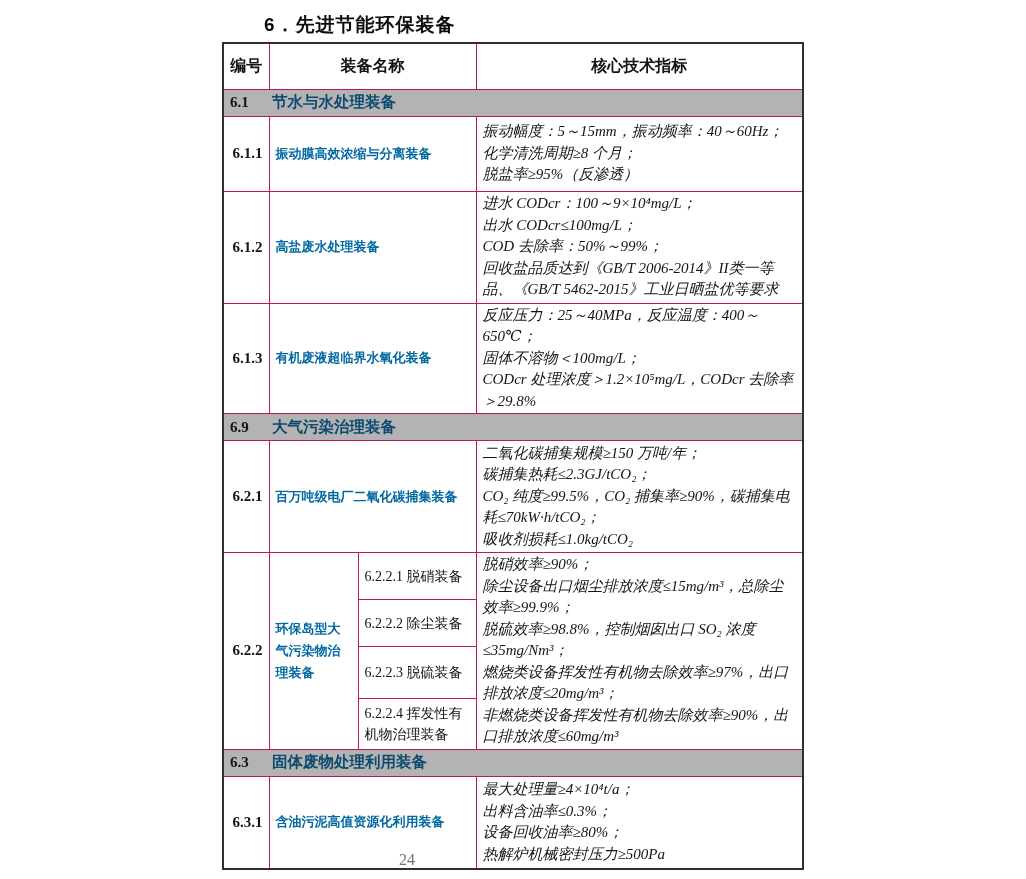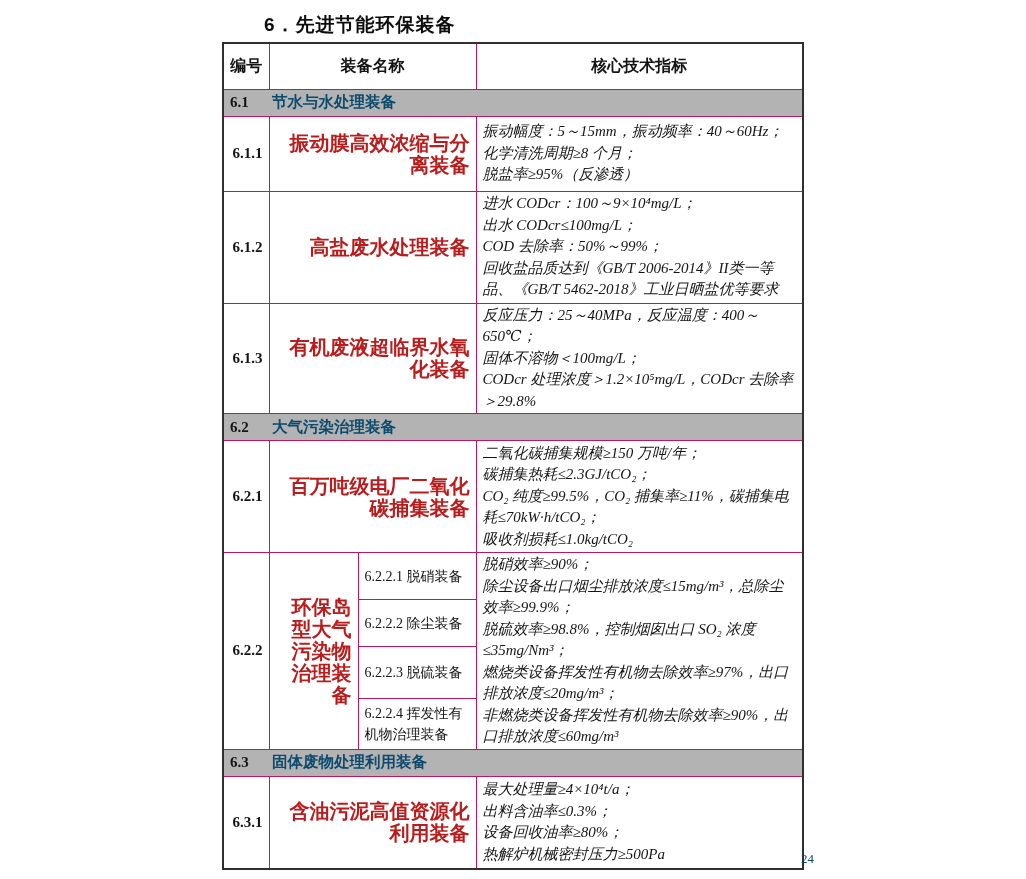--- a/index.html
+++ b/index.html
@@ -85,47 +85,46 @@
   td.num {
     text-align:right;
     font-weight:bold;
     font-size:15px;
     font-family:"Liberation Serif","DejaVu Serif",serif;
     padding:1px 2px;
   }
   td.name {
     font-family:"Liberation Sans","DejaVu Sans",sans-serif;
     font-weight:bold;
-    font-size:20px;
+    font-size:13px;
     line-height:22px;
-    color:#b91c1c;
+    color:#0369a1;
     padding:1px 5px;
-    text-align:right;
   }
   td.sub {
     font-size:14px;
     line-height:21px;
     padding:1px 4px;
   }
   td.ind {
     font-size:15px;
     line-height:21.5px;
     padding:2px 6px;
     vertical-align:middle;
     font-style:italic;
   }
   td.ind .ind-line { display:block; }
   .page-number {
     position:absolute;
     left:0; right:0;
     top:851px;
-    text-align:right;
-    font-size:13px;
-    font-family:"Liberation Serif","DejaVu Serif",serif;
-    color:#0c4a6e;
+    text-align:center;
+    font-size:16px;
+    font-family:"Liberation Serif","DejaVu Serif",serif;
+    color:#737373;
   }
 </style>
 </head>
 <body>
 
 <div class="page">
 
   <div class="doc-title">6．先进节能环保装备</div>
 
   <table class="equip">
@@ -160,48 +159,48 @@
       </td>
     </tr>
 
     <tr class="r612">
       <td class="num">6.1.2</td>
       <td class="name" colspan="2">高盐废水处理装备</td>
       <td class="ind">
         <span class="ind-line">进水 CODcr：100～9×10⁴mg/L；</span>
         <span class="ind-line">出水 CODcr≤100mg/L；</span>
         <span class="ind-line">COD 去除率：50%～99%；</span>
-        <span class="ind-line">回收盐品质达到《GB/T 2006-2014》II类一等品、《GB/T 5462-2018》工业日晒盐优等要求</span>
+        <span class="ind-line">回收盐品质达到《GB/T 2006-2014》II类一等品、《GB/T 5462-2015》工业日晒盐优等要求</span>
       </td>
     </tr>
 
     <tr class="r613">
       <td class="num">6.1.3</td>
       <td class="name" colspan="2">有机废液超临界水氧化装备</td>
       <td class="ind">
         <span class="ind-line">反应压力：25～40MPa，反应温度：400～650℃；</span>
         <span class="ind-line">固体不溶物＜100mg/L；</span>
         <span class="ind-line">CODcr 处理浓度＞1.2×10⁵mg/L，CODcr 去除率＞29.8%</span>
       </td>
     </tr>
 
     <tr class="h-sec">
       <td class="sec" colspan="4">
-        <span class="sec-id">6.2</span>
+        <span class="sec-id">6.9</span>
         <span class="sec-title">大气污染治理装备</span>
       </td>
     </tr>
 
     <tr class="r621">
       <td class="num">6.2.1</td>
       <td class="name" colspan="2">百万吨级电厂二氧化碳捕集装备</td>
       <td class="ind">
         <span class="ind-line">二氧化碳捕集规模≥150 万吨/年；</span>
         <span class="ind-line">碳捕集热耗≤2.3GJ/tCO₂；</span>
-        <span class="ind-line">CO₂ 纯度≥99.5%，CO₂ 捕集率≥11%，碳捕集电耗≤70kW·h/tCO₂；</span>
+        <span class="ind-line">CO₂ 纯度≥99.5%，CO₂ 捕集率≥90%，碳捕集电耗≤70kW·h/tCO₂；</span>
         <span class="ind-line">吸收剂损耗≤1.0kg/tCO₂</span>
       </td>
     </tr>
 
     <tr class="r6221">
       <td class="num" rowspan="4">6.2.2</td>
       <td class="name" rowspan="4">环保岛型大气污染物治理装备</td>
       <td class="sub">6.2.2.1 脱硝装备</td>
       <td class="ind" rowspan="4">
         <span class="ind-line">脱硝效率≥90%；</span>

